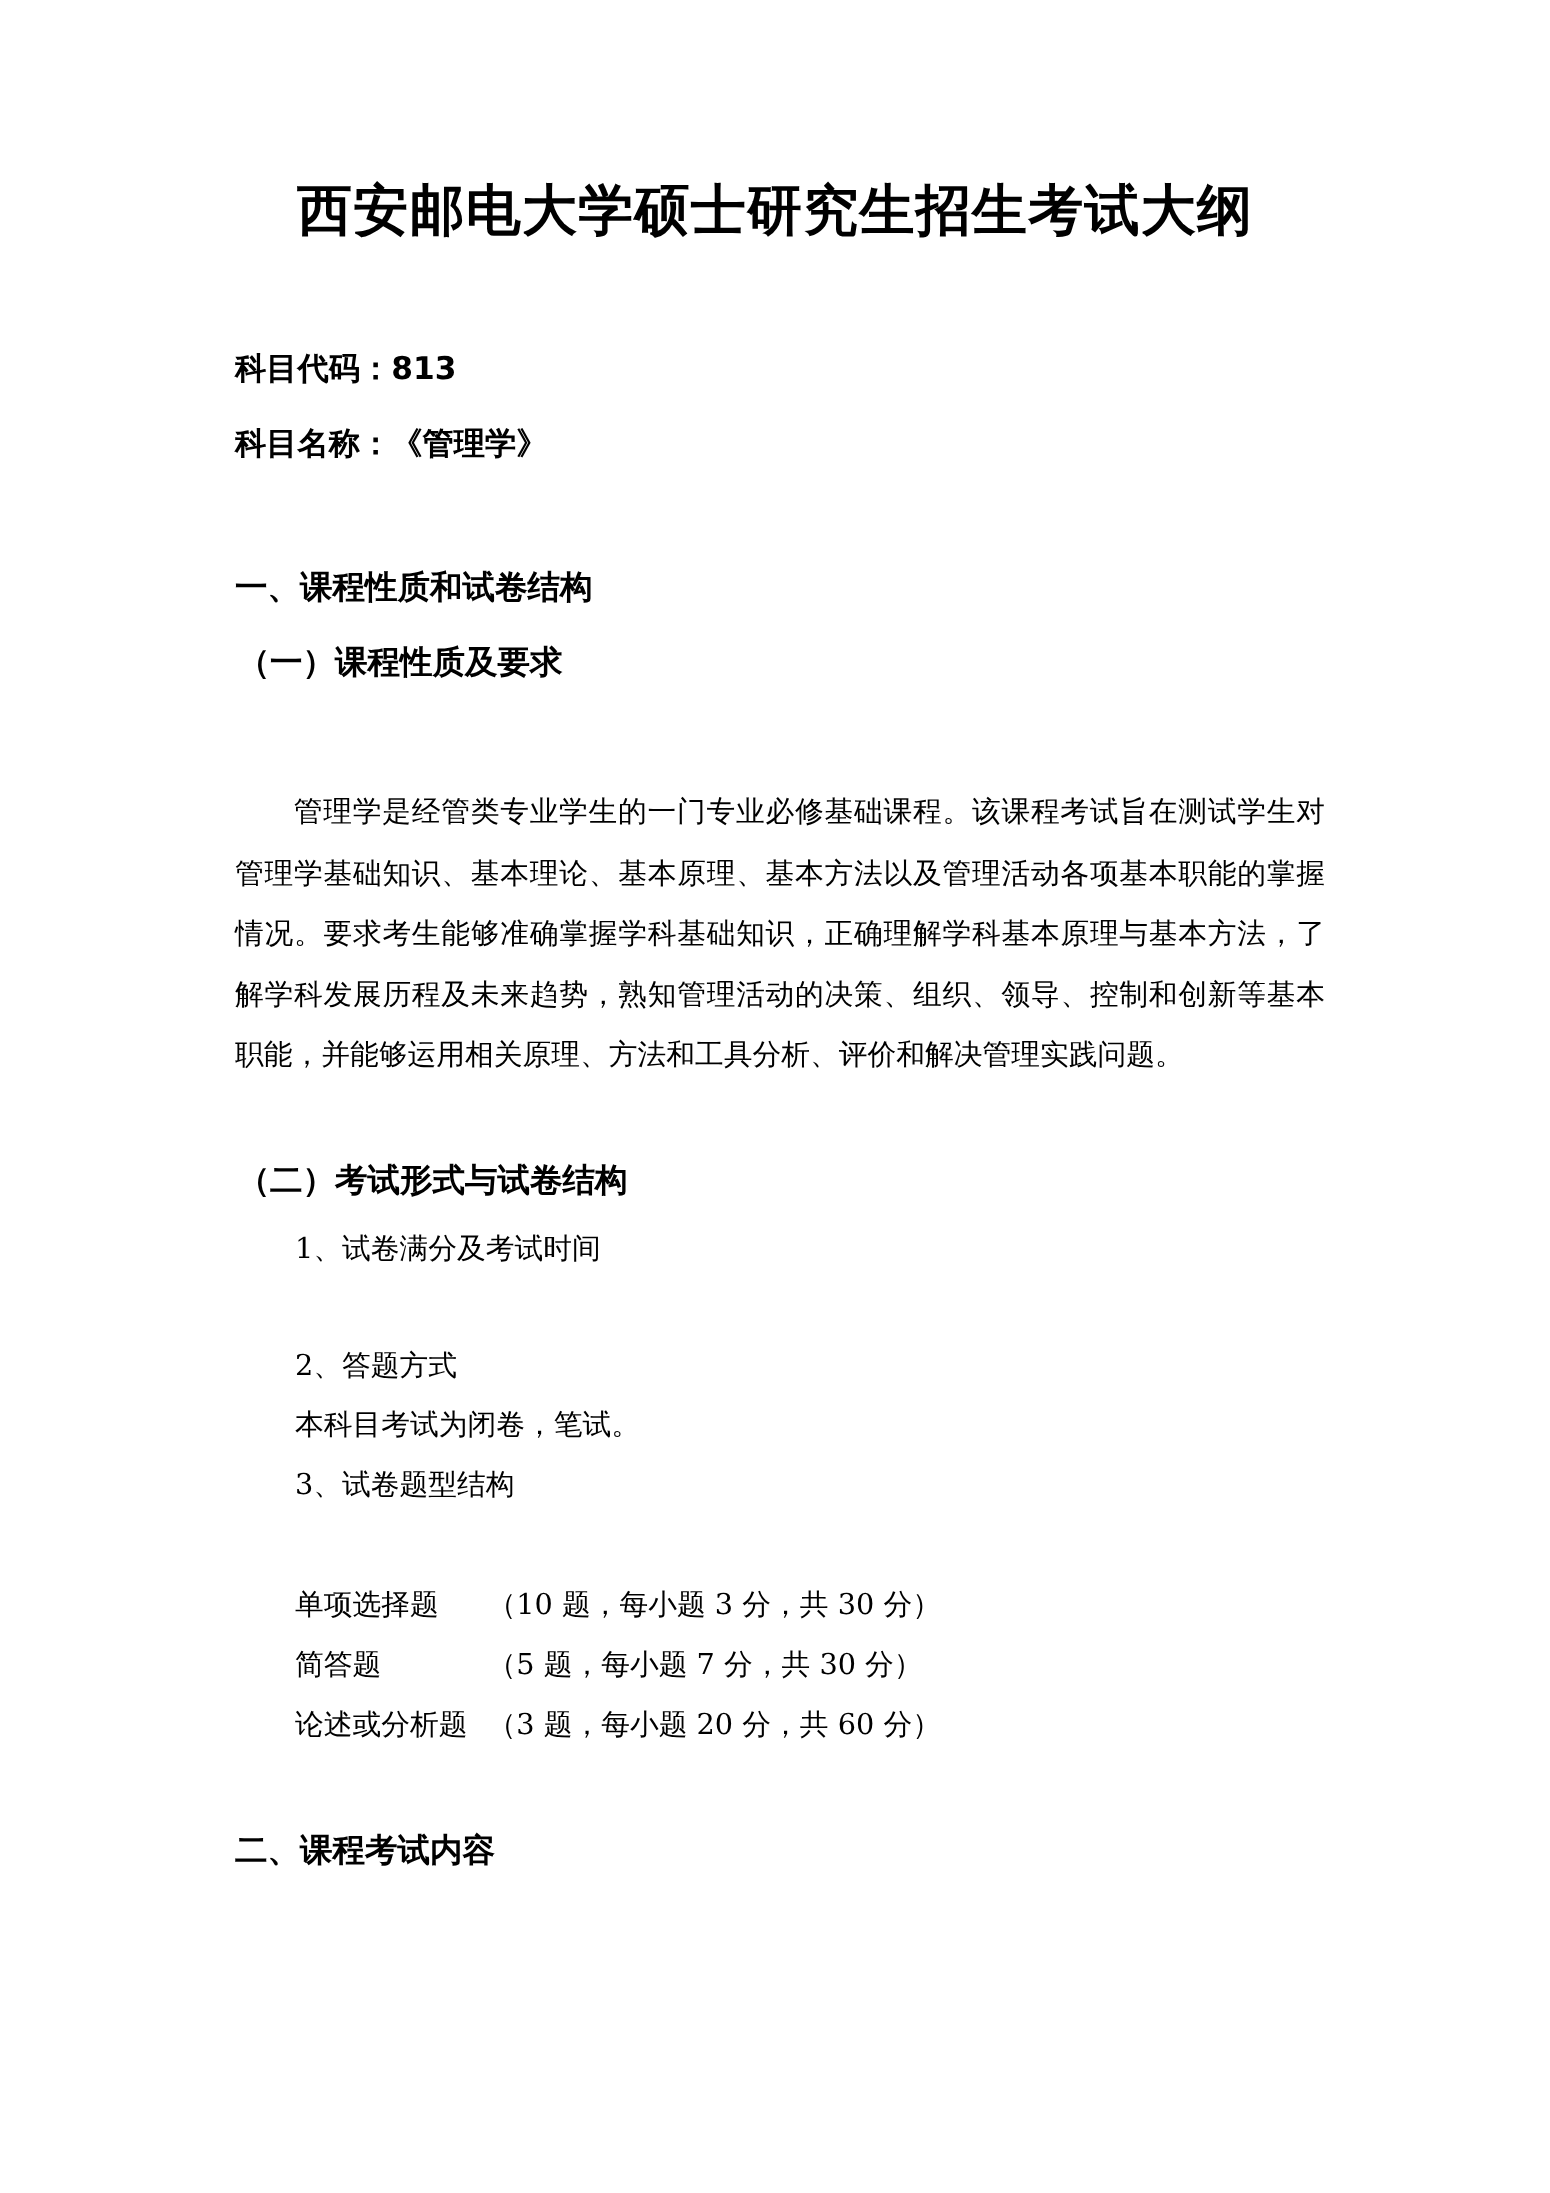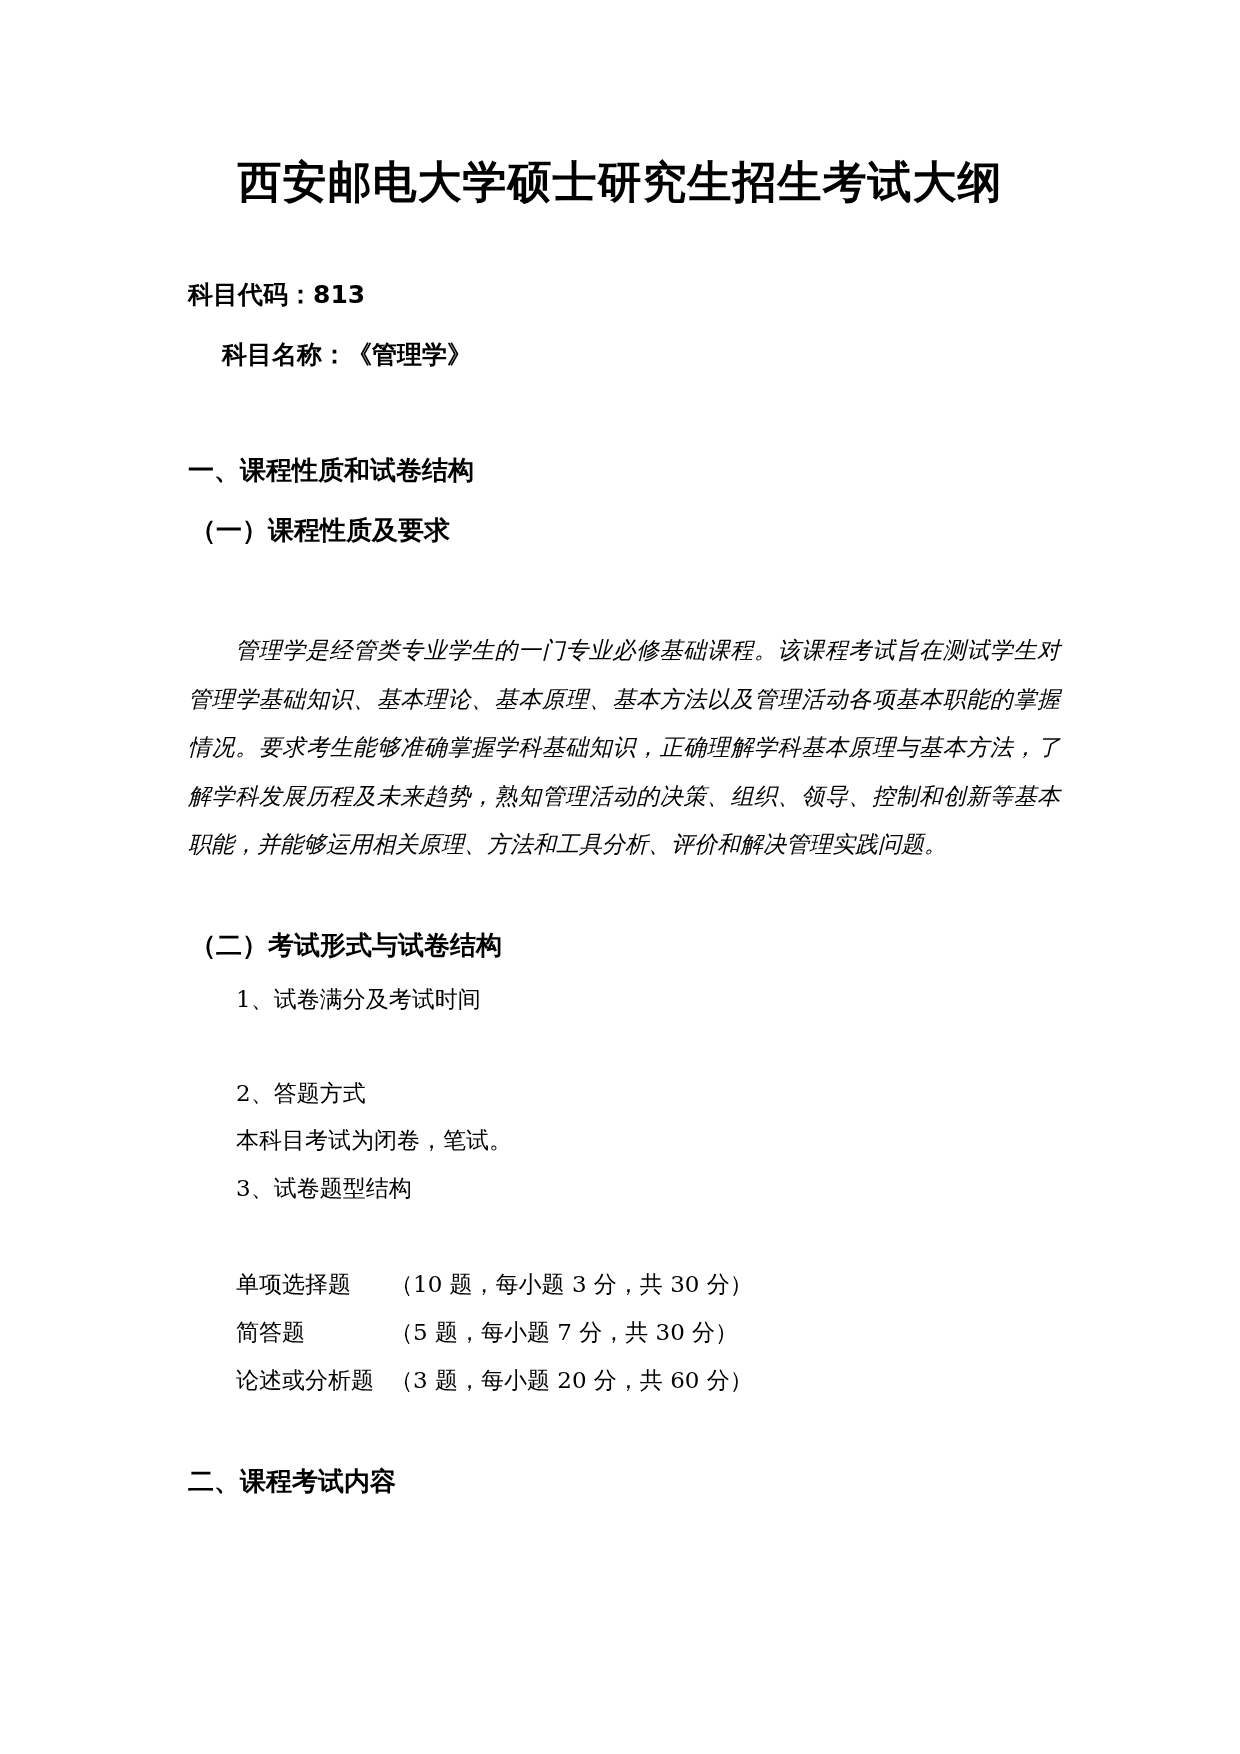--- a/index.html
+++ b/index.html
@@ -17,21 +17,21 @@
     }
     .page {
       position: absolute;
       left: 0; top: 0;
       width: 1240px;
       height: 1754px;
     }
     .abs { position: absolute; white-space: nowrap; }
     .title {
       left: 0; width: 1240px; text-align: center;
-      top: 154px;
+      top: 141px;
       font-family: "DejaVu Sans", "Liberation Sans", sans-serif;
       font-weight: bold;
       font-size: 44px;
       letter-spacing: 1px;
       line-height: 56px;
     }
     .meta {
       left: 188px;
       font-family: "DejaVu Sans", "Liberation Sans", sans-serif;
       font-weight: bold;
@@ -54,41 +54,40 @@
     }
     .para {
       left: 188px;
       width: 872px;
       top: 626px;
       font-size: 23px;
       line-height: 48.5px;
       text-indent: 47px;
       white-space: normal;
       text-align: justify;
-      font-style: italic;
     }
     .line {
       left: 236px;
       font-size: 23px;
       line-height: 32px;
     }
     .qtype {
       display: inline-block;
       width: 154px;
     }
   </style>
 </head>
 <body>
 
 <div class="page">
 
   <div class="abs title">西安邮电大学硕士研究生招生考试大纲</div>
 
   <div class="abs meta" style="top:278px;">科目代码：813</div>
-  <div class="abs meta" style="top:338px;margin-left:34px;">科目名称：《管理学》</div>
+  <div class="abs meta" style="top:338px;">科目名称：《管理学》</div>
 
   <div class="abs h2" style="top:512px;">（一）课程性质及要求</div>
 
   <div class="abs h1" style="top:452px;">一、课程性质和试卷结构</div>
 
   <div class="abs para">管理学是经管类专业学生的一门专业必修基础课程。该课程考试旨在测试学生对管理学基础知识、基本理论、基本原理、基本方法以及管理活动各项基本职能的掌握情况。要求考生能够准确掌握学科基础知识，正确理解学科基本原理与基本方法，了解学科发展历程及未来趋势，熟知管理活动的决策、组织、领导、控制和创新等基本职能，并能够运用相关原理、方法和工具分析、评价和解决管理实践问题。</div>
 
   <div class="abs h2" style="top:927px;">（二）考试形式与试卷结构</div>
 
   <div class="abs line" style="top:983px;">1、试卷满分及考试时间</div>

